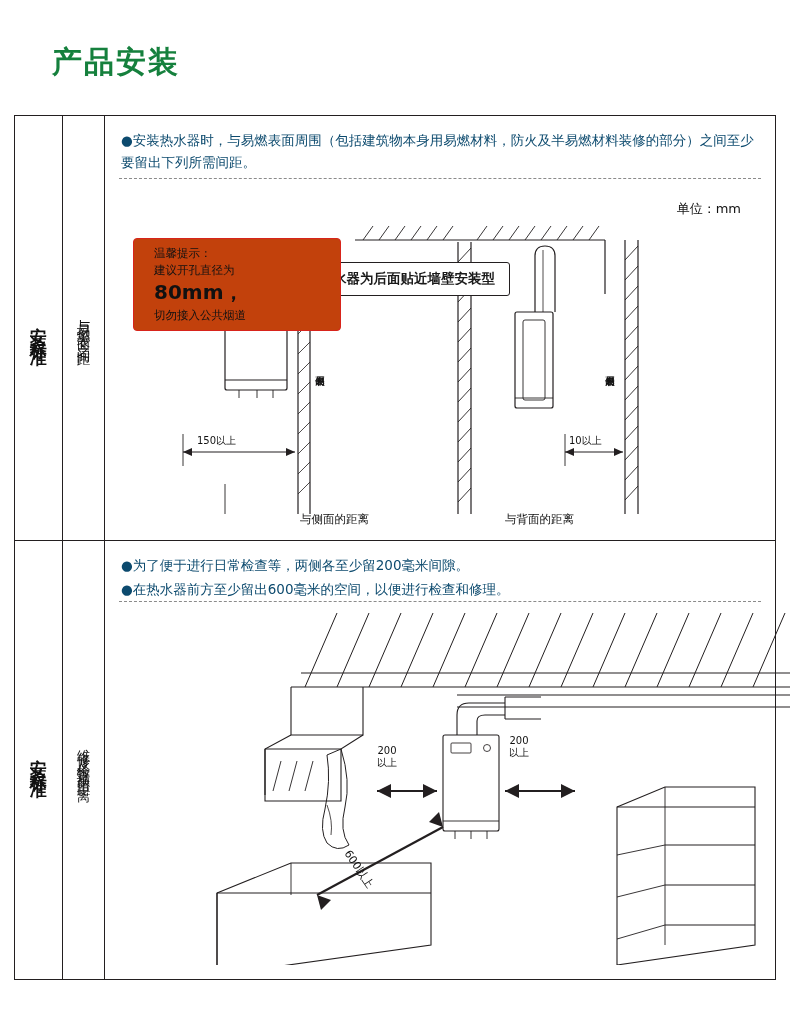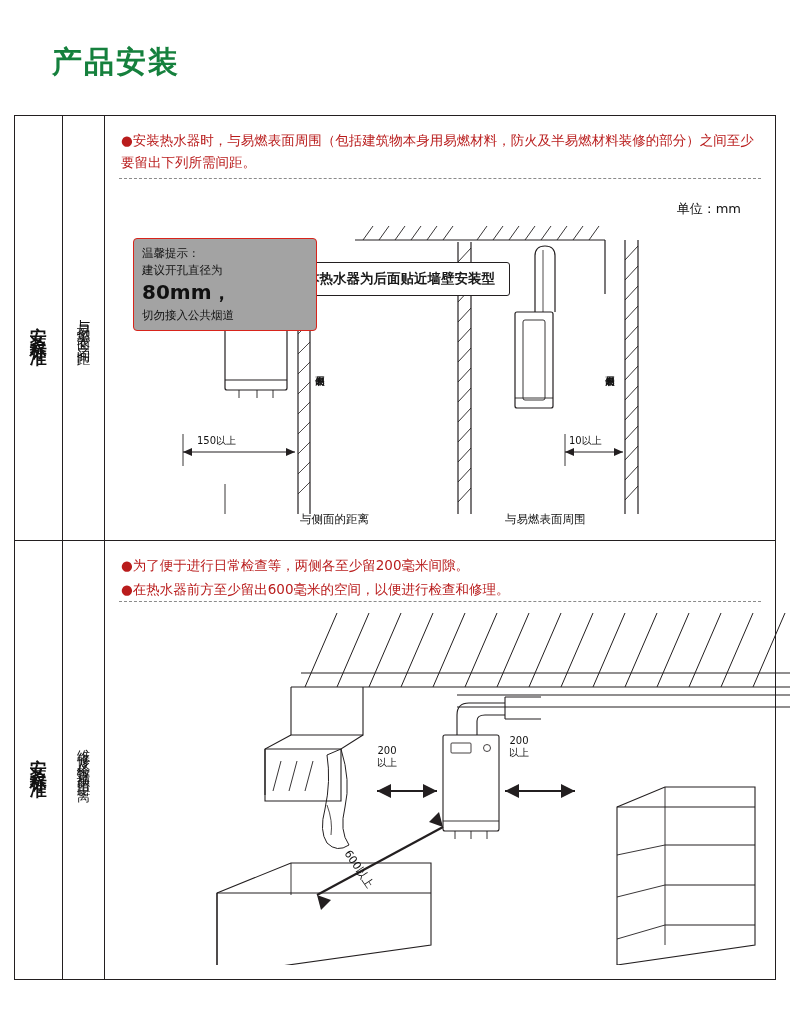--- a/index.html
+++ b/index.html
@@ -87,21 +87,21 @@
     letter-spacing: 5px;
     line-height: 1.1;
     color: #111;
   }
 
   
   .notes {
     padding: 14px 16px 0 16px;
     font-size: 13.5px;
     line-height: 1.62;
-    color: #b91c1c;
+    color: #0c4a6e;
   }
   .note {
     display: flex;
     align-items: flex-start;
     margin-bottom: 2px;
   }
   .note .txt { flex: 1 1 auto; }
 
   .divider {
     position: absolute;
@@ -140,22 +140,22 @@
     white-space: nowrap;
   }
 
   .tip-box {
     position: absolute;
     left: 28px;
     top: 122px;
     width: 166px;
     border: 1.2px solid #d8241b;
     border-radius: 4px;
-    background: #a3a3a3;
-    padding: 6px 8px;
+    background: #c2410c;
+    padding: 6px 20px;
     font-size: 11.5px;
     line-height: 1.45;
     color: #111;
   }
   .tip-box .big { font-size: 20px; font-weight: bold; }
 
   .cap {
     position: absolute;
     font-size: 11.5px;
     color: #111;
@@ -338,21 +338,21 @@
             <line x1="460" y1="250" x2="460" y2="282" stroke-width="0.9"></line>
 
           </g>
         </svg>
 
         <div class="vcap" style="left:210px; top:185px;">侧易燃表面</div>
         <div class="vcap" style="left:500px; top:185px;">后侧易燃表面</div>
         <div class="dim" style="left:92px; top:250px;">150以上</div>
         <div class="dim" style="left:464px; top:250px;text-align:center;">10以上</div>
         <div class="cap" style="left:195px; top:328px;">与侧面的距离</div>
-        <div class="cap" style="left:400px; top:328px;">与易燃表面周围</div>
+        <div class="cap" style="left:400px; top:328px;">与背面的距离</div>
 
       </div>
     </div>
   </div>
 
   <div class="row row-2">
 
     <div class="col-std">
       <div class="vert-text">安装标准</div>
     </div>

